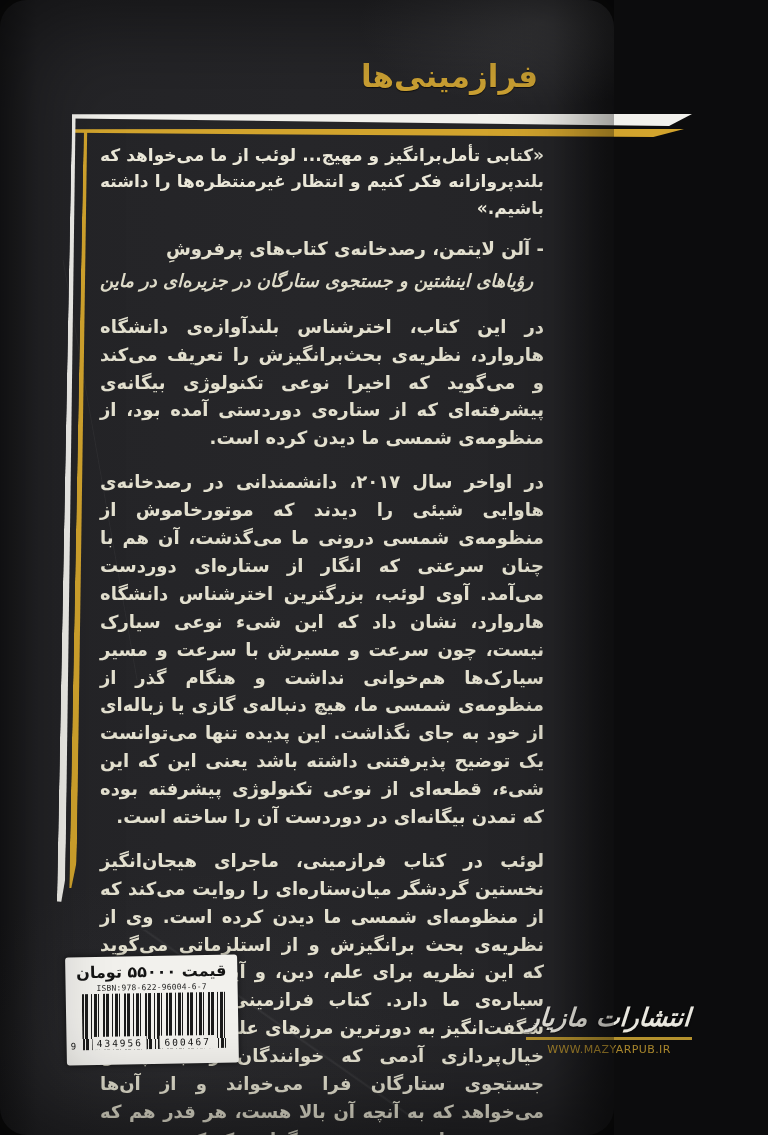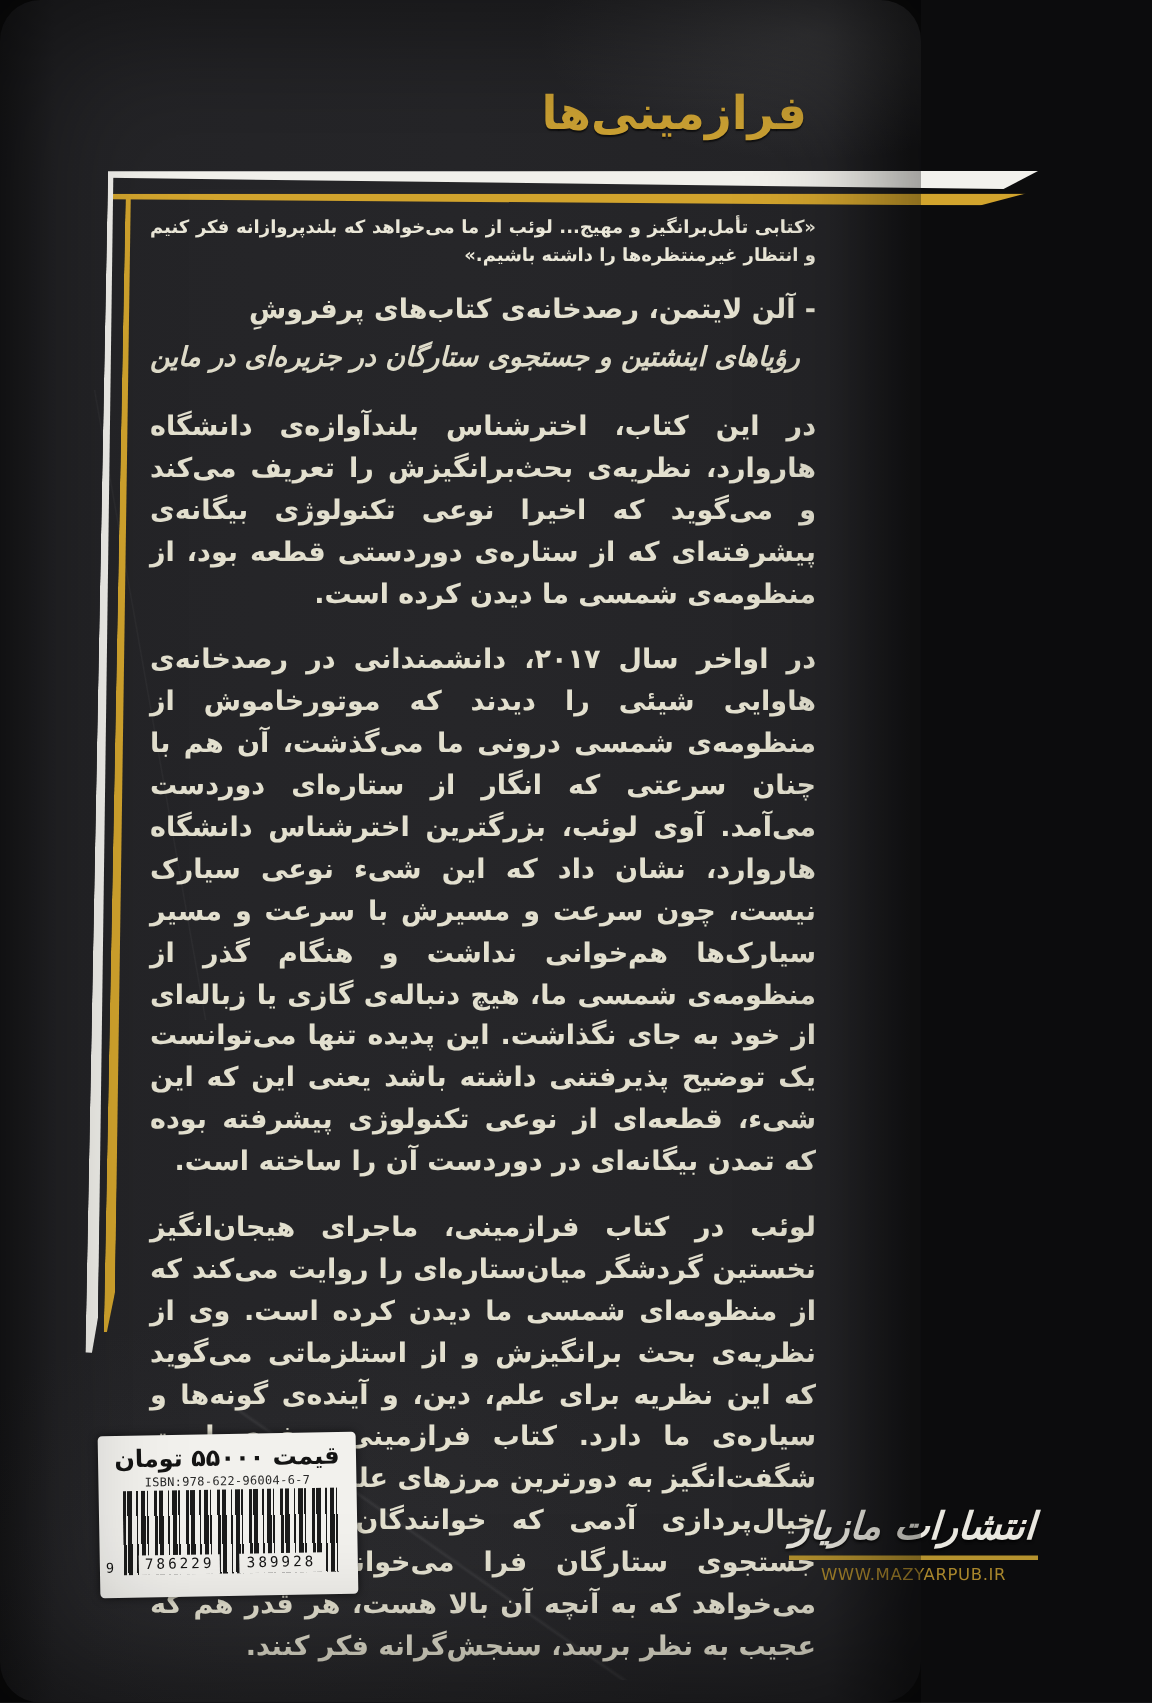--- a/index.html
+++ b/index.html
@@ -52,21 +52,21 @@
     position:absolute; left:12px; top:16px; width:7px; height:758px; background:#d2a42d;
     clip-path:polygon(0 0, 50% 0, 100% 96.5%, 30% 100%, 0 100%);
   }
 
   
   .text-block{
     position:absolute; left:100px; right:70px; top:142px;
     direction:rtl; text-align:justify;
     color:#e3e0cf; font-weight:bold; font-size:18px; line-height:1.55;
   }
-  .quote{ font-size:12px; color:#eae7d8; margin-bottom:14px; }
+  .quote{ font-size:17px; color:#eae7d8; margin-bottom:14px; }
   .attribution{ text-align:right; margin-bottom:4px; }
   .attribution-books{ text-align:left; font-style:italic; font-weight:bold; margin-bottom:18px; color:#dedbc9; }
   .para{ margin-bottom:16px; }
 
   
   .price-box{
     position:absolute; left:66px; top:956px; width:172px; height:108px;
     background:#f2f1ed; border-radius:3px; transform:rotate(-1deg);
     box-shadow:0 0 6px rgba(0,0,0,0.6); padding-top:6px;
   }
@@ -119,32 +119,32 @@
 
   <div class="left-rule">
     <div class="white-bar"></div>
     <div class="gold-bar"></div>
   </div>
 
   <div class="text-block">
     <p class="quote">«کتابی تأمل‌برانگیز و مهیج... لوئب از ما می‌خواهد که بلندپروازانه فکر کنیم و انتظار غیرمنتظره‌ها را داشته باشیم.»</p>
     <p class="attribution">- آلن لایتمن، رصدخانه‌ی کتاب‌های پرفروشِ</p>
     <p class="attribution-books">رؤیاهای اینشتین و جستجوی ستارگان در جزیره‌ای در ماین</p>
-    <p class="para">در این کتاب، اخترشناس بلندآوازه‌ی دانشگاه هاروارد، نظریه‌ی بحث‌برانگیزش را تعریف می‌کند و می‌گوید که اخیرا نوعی تکنولوژی بیگانه‌ی پیشرفته‌ای که از ستاره‌ی دوردستی قطعه بود، از منظومه‌ی شمسی ما دیدن کرده است.</p>
+    <p class="para">در این کتاب، اخترشناس بلندآوازه‌ی دانشگاه هاروارد، نظریه‌ی بحث‌برانگیزش را تعریف می‌کند و می‌گوید که اخیرا نوعی تکنولوژی بیگانه‌ی پیشرفته‌ای که از ستاره‌ی دوردستی آمده بود، از منظومه‌ی شمسی ما دیدن کرده است.</p>
     <p class="para">در اواخر سال ۲۰۱۷، دانشمندانی در رصدخانه‌ی هاوایی شیئی را دیدند که موتورخاموش از منظومه‌ی شمسی درونی ما می‌گذشت، آن هم با چنان سرعتی که انگار از ستاره‌ای دوردست می‌آمد. آوی لوئب، بزرگترین اخترشناس دانشگاه هاروارد، نشان داد که این شیء نوعی سیارک نیست، چون سرعت و مسیرش با سرعت و مسیر سیارک‌ها هم‌خوانی نداشت و هنگام گذر از منظومه‌ی شمسی ما، هیچ دنباله‌ی گازی یا زباله‌ای از خود به جای نگذاشت. این پدیده تنها می‌توانست یک توضیح پذیرفتنی داشته باشد یعنی این که این شیء، قطعه‌ای از نوعی تکنولوژی پیشرفته بوده که تمدن بیگانه‌ای در دوردست آن را ساخته است.</p>
     <p class="para">لوئب در کتاب فرازمینی، ماجرای هیجان‌انگیز نخستین گردشگر میان‌ستاره‌ای را روایت می‌کند که از منظومه‌ای شمسی ما دیدن کرده است. وی از نظریه‌ی بحث برانگیزش و از استلزماتی می‌گوید که این نظریه برای علم، دین، و آینده‌ی گونه‌ها و سیاره‌ی ما دارد. کتاب فرازمینی سفری است شگفت‌انگیز به دورترین مرزهای علم، فضا-زمان، و خیال‌پردازی آدمی که خوانندگان را به چالش جستجوی ستارگان فرا می‌خواند و از آن‌ها می‌خواهد که به آنچه آن بالا هست، هر قدر هم که عجیب به نظر برسد، سنجش‌گرانه فکر کنند.</p>
   </div>
 
   <div class="price-box">
     <div class="price">قیمت ۵۵۰۰۰ تومان</div>
     <div class="isbn">ISBN:978-622-96004-6-7</div>
     <div class="barcode">
       <span class="lead-digit">9</span>
-      <span class="num-patch left">786229</span>
-      <span class="num-patch right">389928</span>
+      <span class="num-patch left">434956</span>
+      <span class="num-patch right">600467</span>
     </div>
   </div>
 
   <div class="publisher">
     <div class="pub-name">انتشارات مازیار</div>
     <div class="pub-rule"></div>
     <div class="pub-site">WWW.MAZYARPUB.IR</div>
   </div>
 
 </div>

